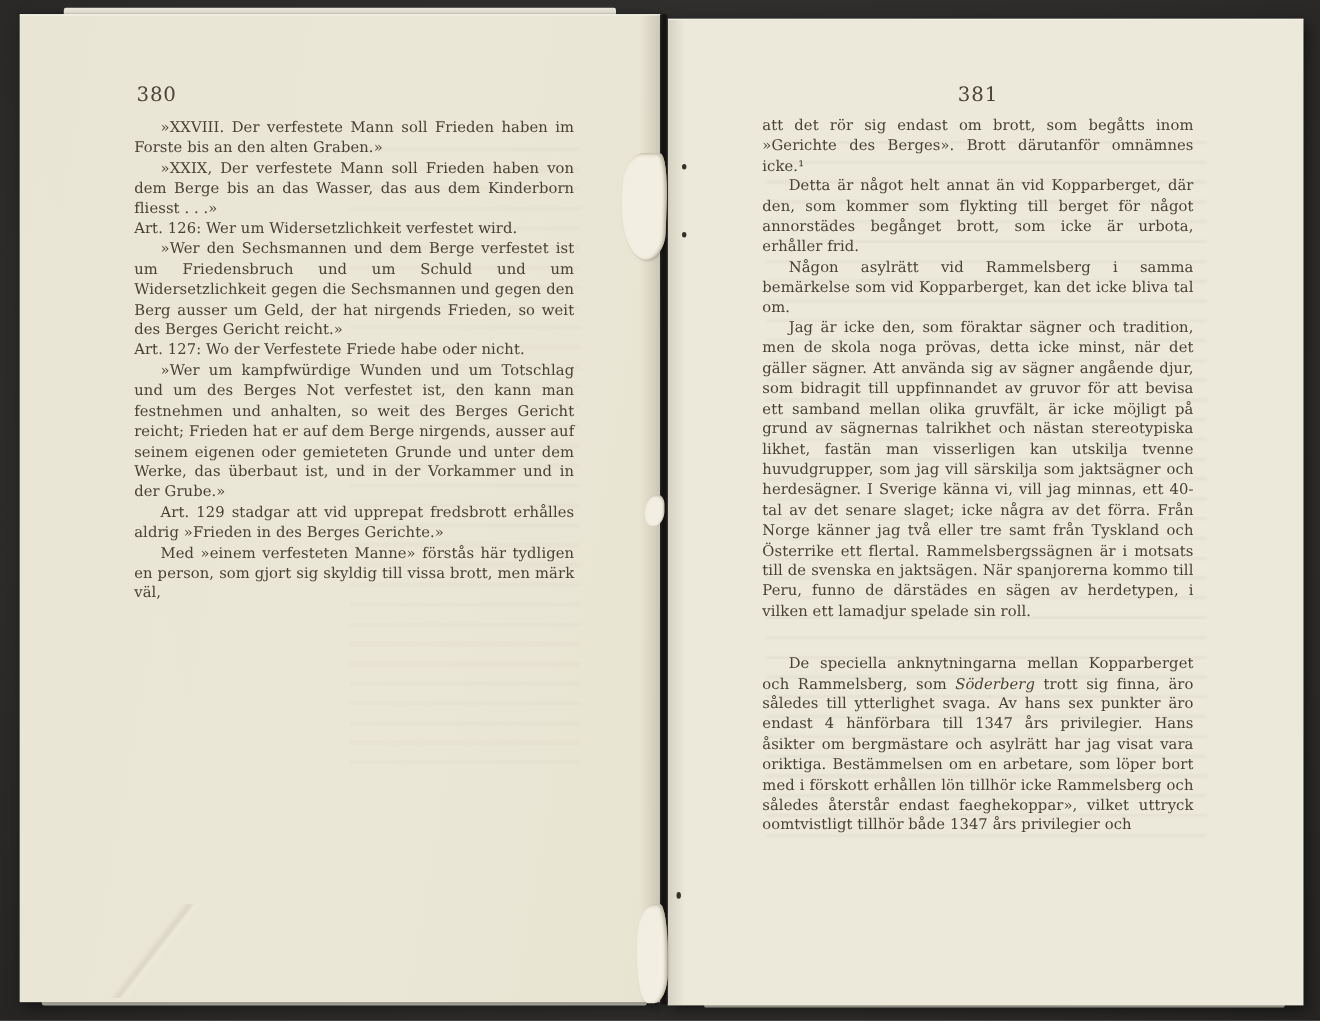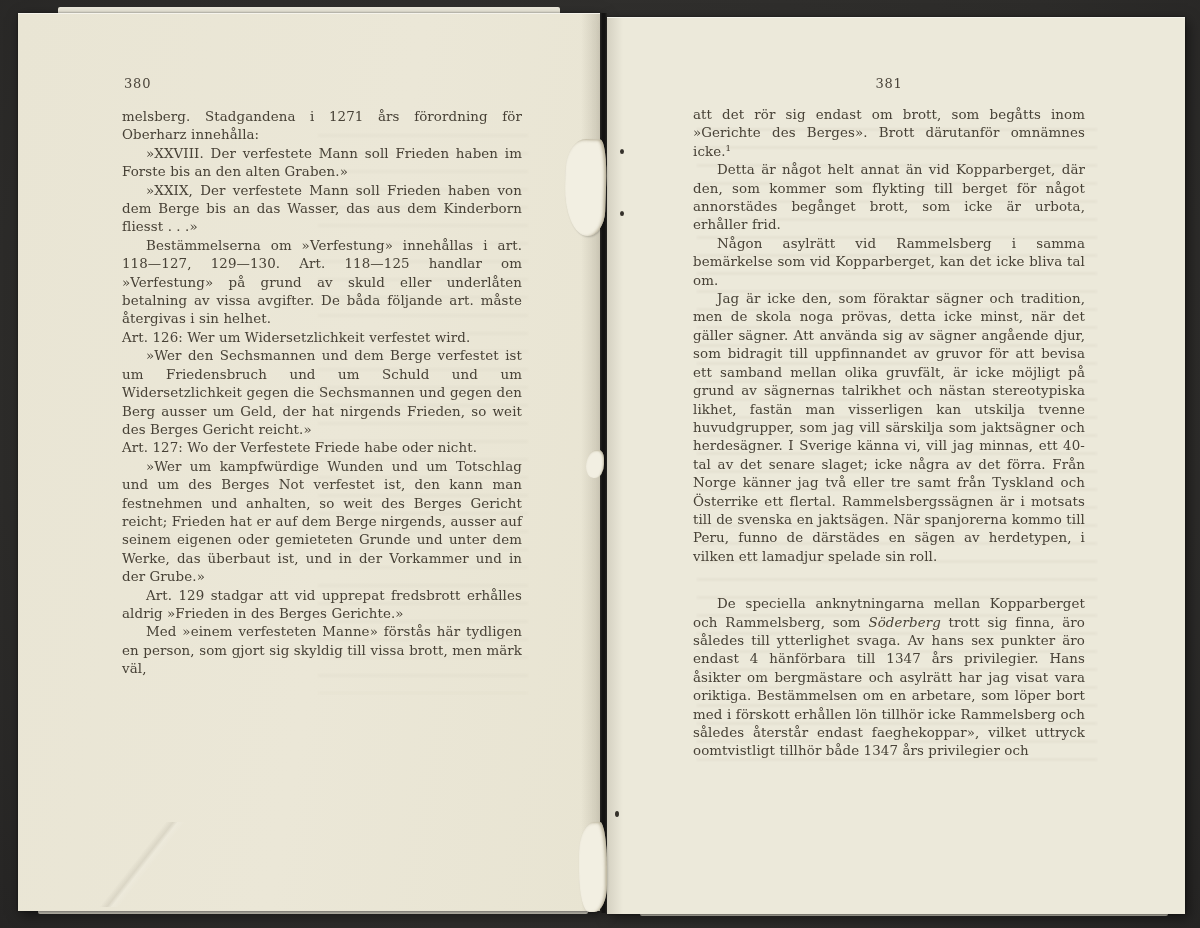--- a/index.html
+++ b/index.html
@@ -53,21 +53,21 @@
     background:repeating-linear-gradient(
       to bottom,
       rgba(122,112,88,0.07) 0px, rgba(122,112,88,0.07) 3px,
       rgba(122,112,88,0.00) 3px, rgba(122,112,88,0.00) 18px);
     filter:blur(1px);
   }
   .ghost-left  { left:300px; top:120px; width:210px; height:560px; opacity:.55; }
   .ghost-right { left:90px;  top:110px; width:400px; height:640px; opacity:.8; }
 
   .pagenum {
-    position:absolute; font-size:13px; letter-spacing:0.8px; color:#4a443a;
+    position:absolute; font-size:18px; letter-spacing:0.8px; color:#4a443a;
   }
   .pagenum-left  { left:106px; top:62px; }
   .pagenum-right { left:86px;  top:58px; width:392px; text-align:center; }
 
   .textblock {
     position:absolute; width:400px;
     font-size:13.4px; line-height:18.4px;
     text-align:justify; color:#474136;
     letter-spacing:0.1px;
   }
@@ -131,24 +131,22 @@
 <div class="scan">
 
   <div class="undersheet u-top-left"></div>
   <div class="undersheet u-bottom-left"></div>
   <div class="undersheet u-bottom-right"></div>
 
   <div class="page page-left">
     <div class="ghost ghost-left"></div>
     <div class="pagenum pagenum-left">380</div>
     <div class="textblock tb-left">
-      <p>melsberg. Stadgandena i 1271 års förordning för Oberharz innehålla:</p>
       <p class="ind">»XXVIII. Der verfestete Mann soll Frieden haben im Forste bis an den alten Graben.»</p>
       <p class="ind">»XXIX, Der verfestete Mann soll Frieden haben von dem Berge bis an das Wasser, das aus dem Kinderborn fliesst . . .»</p>
-      <p class="ind">Bestämmelserna om »Verfestung» innehållas i art. 118—127, 129—130. Art. 118—125 handlar om »Verfestung» på grund av skuld eller underlåten betalning av vissa avgifter. De båda följande art. måste återgivas i sin helhet.</p>
       <p>Art. 126: Wer um Widersetzlichkeit verfestet wird.</p>
       <p class="ind">»Wer den Sechsmannen und dem Berge verfestet ist um Friedensbruch und um Schuld und um Widersetzlichkeit gegen die Sechsmannen und gegen den Berg ausser um Geld, der hat nirgends Frieden, so weit des Berges Gericht reicht.»</p>
       <p>Art. 127: Wo der Verfestete Friede habe oder nicht.</p>
       <p class="ind">»Wer um kampfwürdige Wunden und um Totschlag und um des Berges Not verfestet ist, den kann man festnehmen und anhalten, so weit des Berges Gericht reicht; Frieden hat er auf dem Berge nirgends, ausser auf seinem eigenen oder gemieteten Grunde und unter dem Werke, das überbaut ist, und in der Vorkammer und in der Grube.»</p>
       <p class="ind">Art. 129 stadgar att vid upprepat fredsbrott erhålles aldrig »Frieden in des Berges Gerichte.»</p>
       <p class="ind">Med »einem verfesteten Manne» förstås här tydligen en person, som gjort sig skyldig till vissa brott, men märk väl,</p>
     </div>
   </div>
 
   <div class="page page-right">

